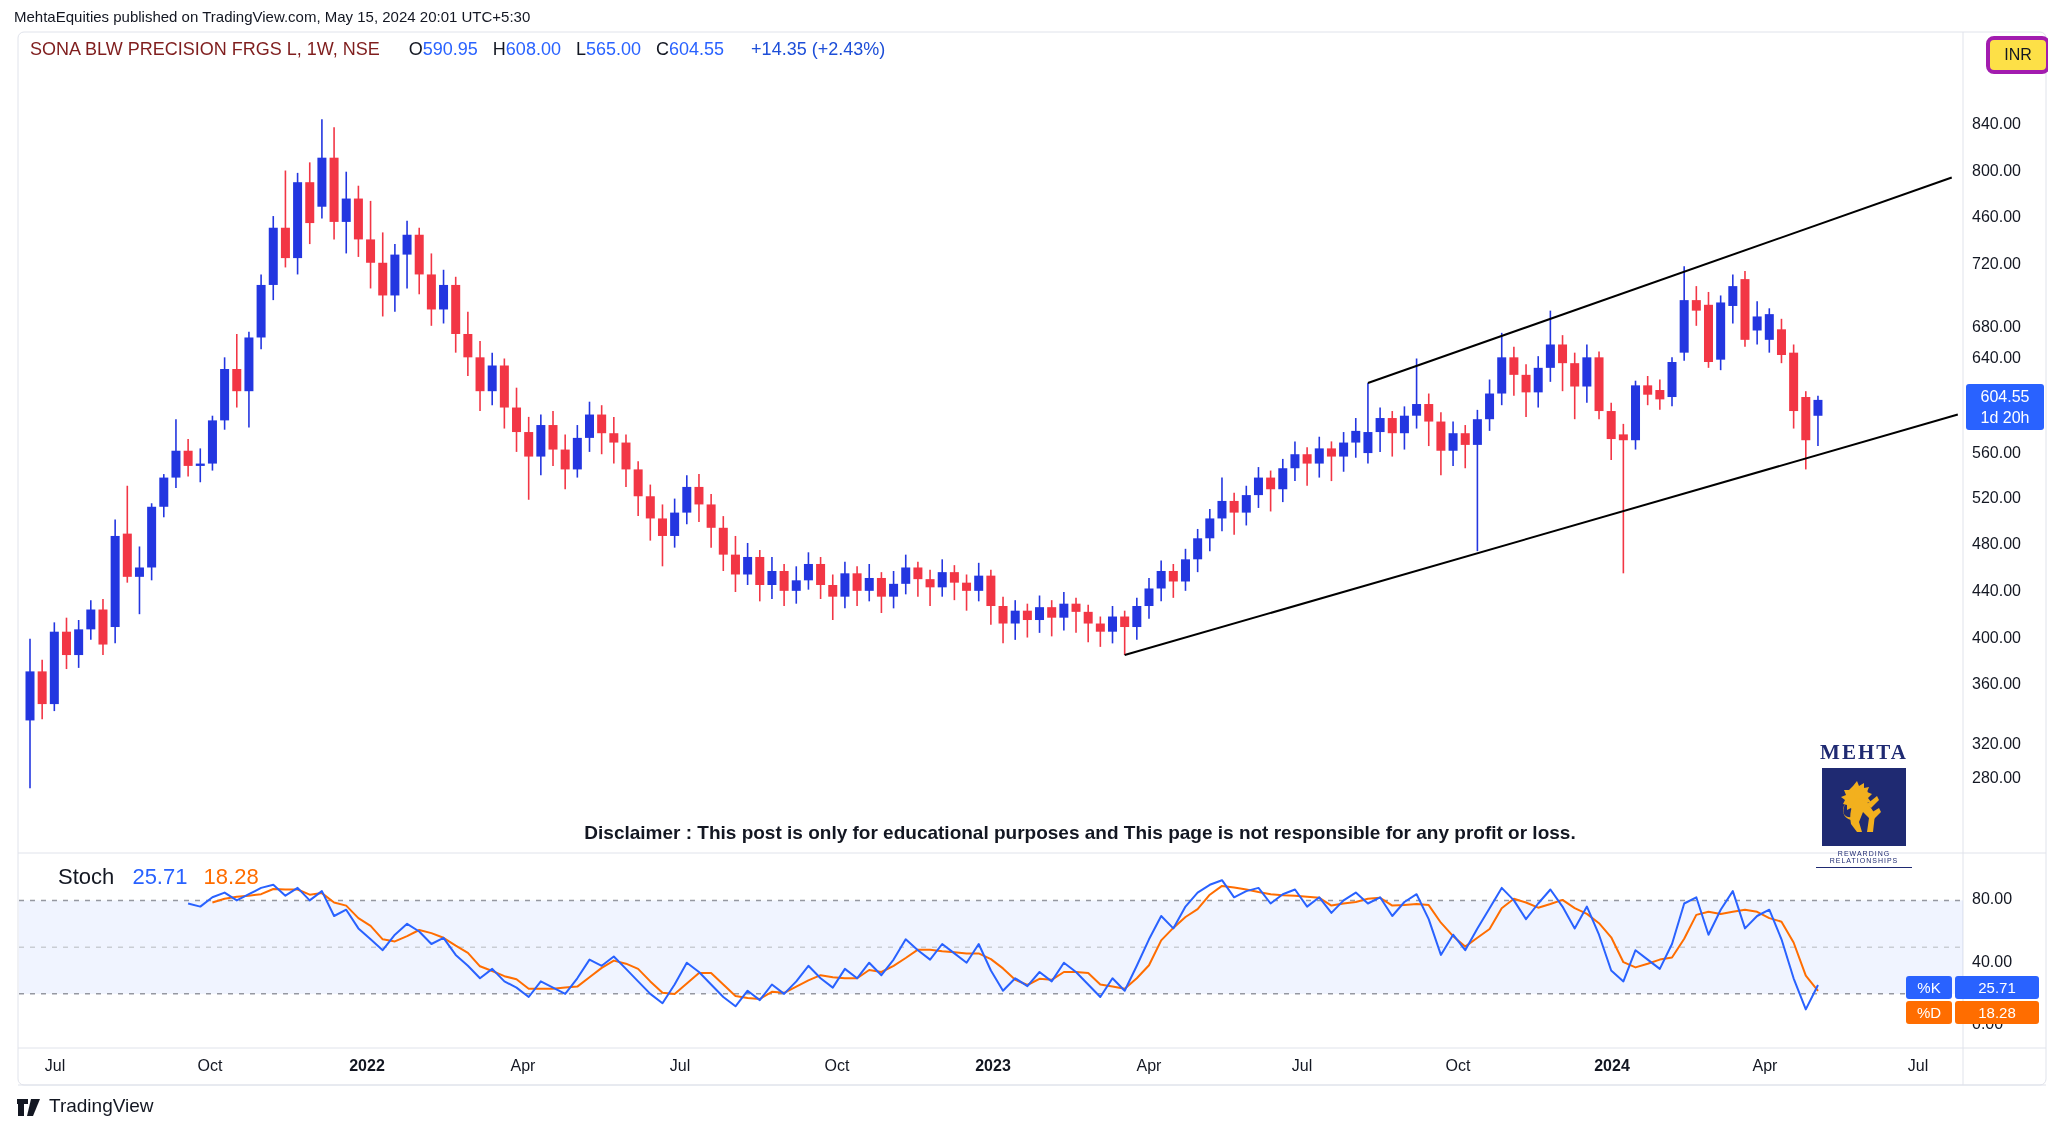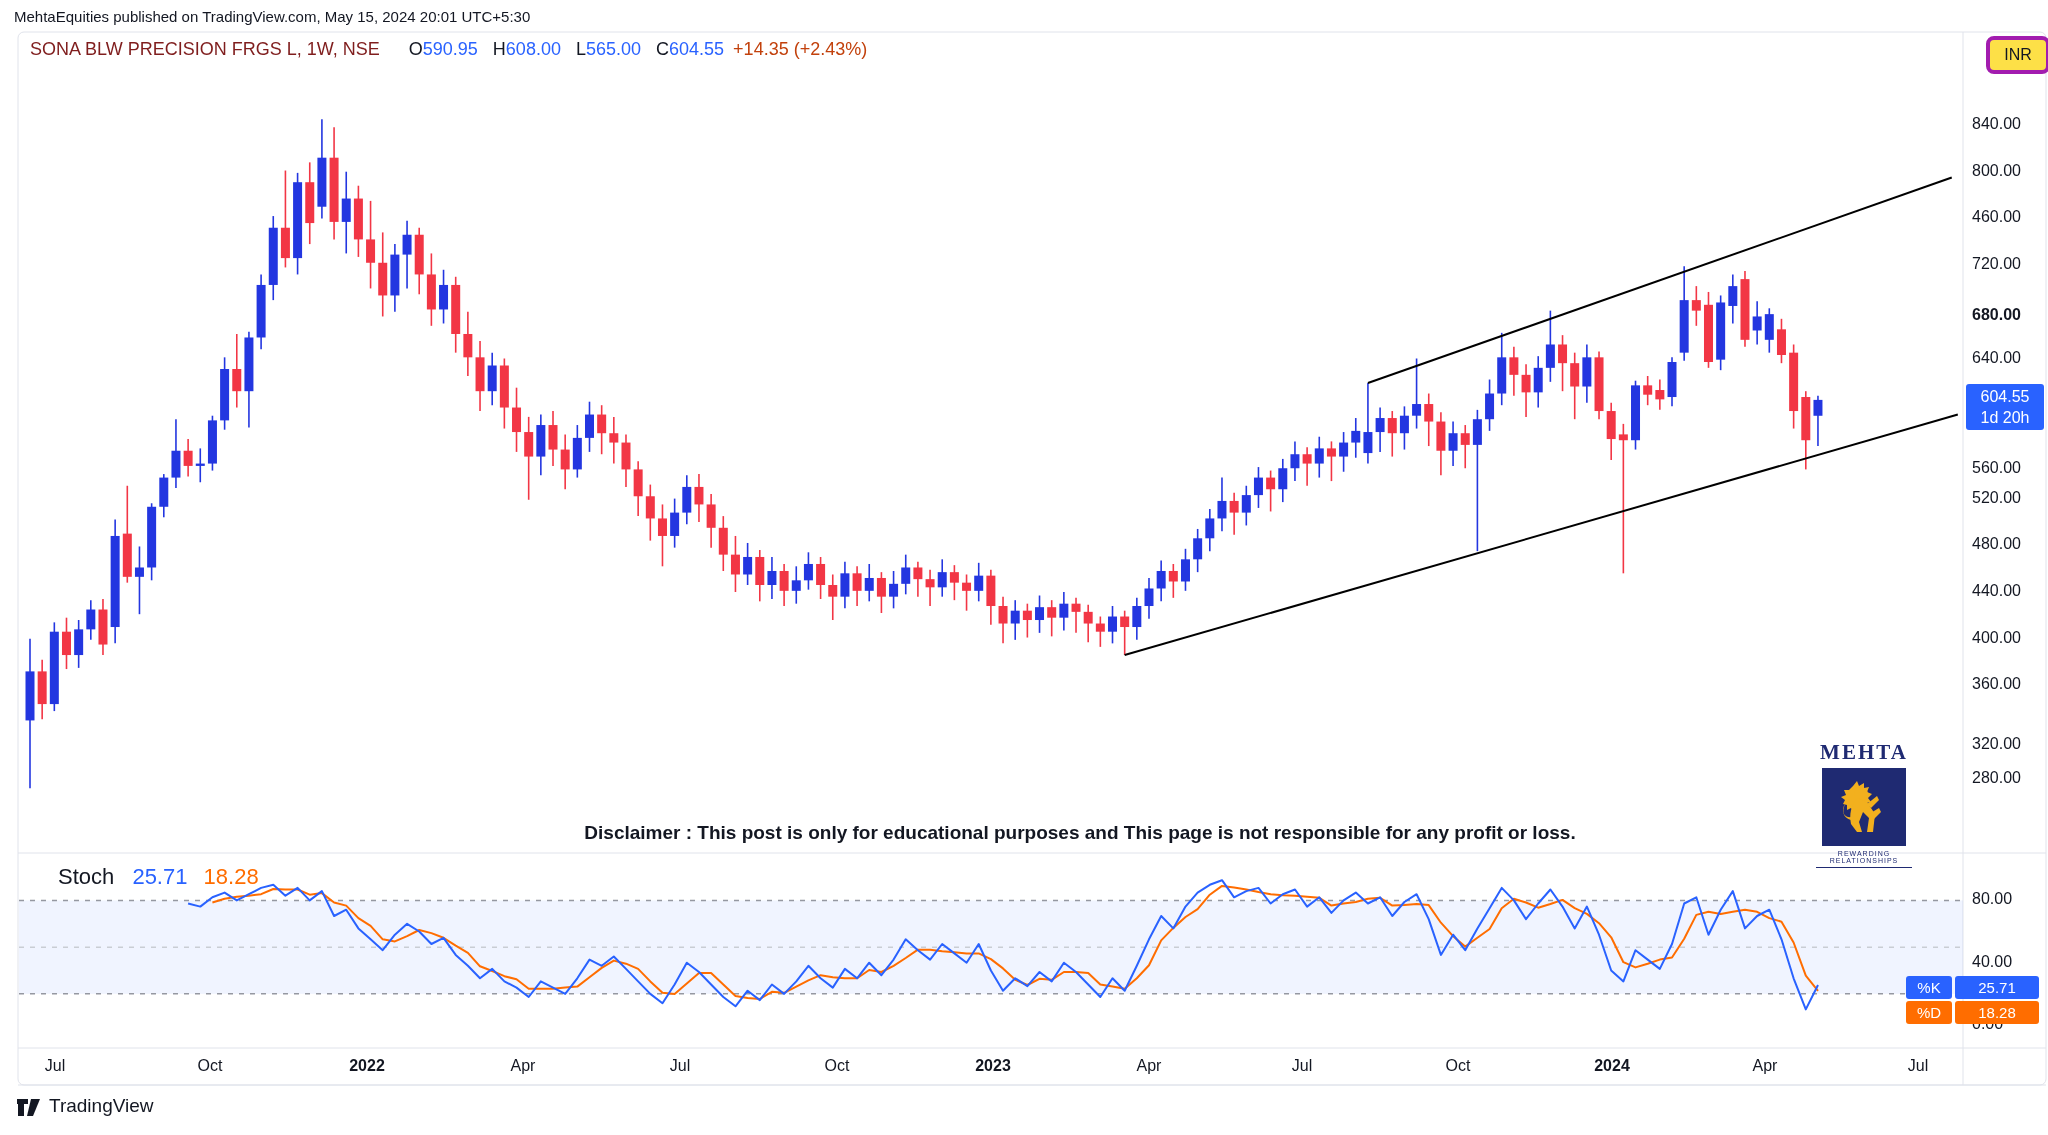--- a/index.html
+++ b/index.html
@@ -5,21 +5,21 @@
   html,body{margin:0;padding:0;background:#fff;}
   body{width:2048px;height:1135px;position:relative;overflow:hidden;
        font-family:"Liberation Sans",sans-serif;color:#131722;}
   .abs{position:absolute;}
   #header{left:14px;top:8px;font-size:15px;color:#131722;}
   #chart-svg{left:0;top:0;}
   #title-row{left:30px;top:39px;font-size:18px;white-space:nowrap;}
   #title-row .sym{color:#7f1d1d;margin-right:14px;}
   #title-row .lbl{color:#131722;margin-left:10px;}
   #title-row .val{color:#2962FF;}
-  #title-row .chg{color:#c2410c;margin-left:4px;}
+  #title-row .chg{color:#1d4ed8;margin-left:22px;}
   #inr-badge{left:1986px;top:36px;width:56px;height:30px;border:4px solid #a21caf;
      border-radius:8px;display:flex;align-items:center;justify-content:center;
      font-size:16px;color:#131722;background:#fde047;}
   .ptick,.stick{position:absolute;left:1972px;font-size:16px;color:#131722;}
   .tlabel{position:absolute;top:1057px;font-size:16px;color:#131722;transform:translateX(-50%);}
   .tlabel.bold{font-weight:bold;}
   #price-badge{left:1966px;top:384px;width:78px;border-radius:3px;background:#2962FF;
      color:#fff;text-align:center;font-size:16px;line-height:21px;padding:2px 0;}
   #stoch-legend{left:30px;top:864px;font-size:22px;margin-left:28px;}
   #stoch-legend .k{color:#2962FF;margin-left:12px;}
@@ -368,23 +368,23 @@
   <span class="chg">+14.35 (+2.43%)</span>
 </div>
 
 <div id="inr-badge" class="abs">INR</div>
 
 <div id="price-axis" class="abs">
     <div class="ptick" style="top: 115px;">840.00</div>
     <div class="ptick" style="top: 161.7px;">800.00</div>
     <div class="ptick" style="top: 208.4px;">460.00</div>
     <div class="ptick" style="top: 255.1px;">720.00</div>
-    <div class="ptick" style="top: 306px; font-weight: bold;">680.00</div>
+    <div class="ptick" style="top: 318px;">680.00</div>
     <div class="ptick" style="top: 348.5px;">640.00</div>
-    <div class="ptick" style="top: 459px;">560.00</div>
+    <div class="ptick" style="top: 444px;">560.00</div>
     <div class="ptick" style="top: 488.6px;">520.00</div>
     <div class="ptick" style="top: 535.3px;">480.00</div>
     <div class="ptick" style="top: 582px;">440.00</div>
     <div class="ptick" style="top: 628.7px;">400.00</div>
     <div class="ptick" style="top: 675.4px;">360.00</div>
     <div class="ptick" style="top: 735px;">320.00</div>
     <div class="ptick" style="top: 768.8px;">280.00</div>
     <div class="stick" style="top: 890.4px;">80.00</div>
     <div class="stick" style="top: 952.7px;">40.00</div>
     <div class="stick" style="top: 1015px;">0.00</div>

